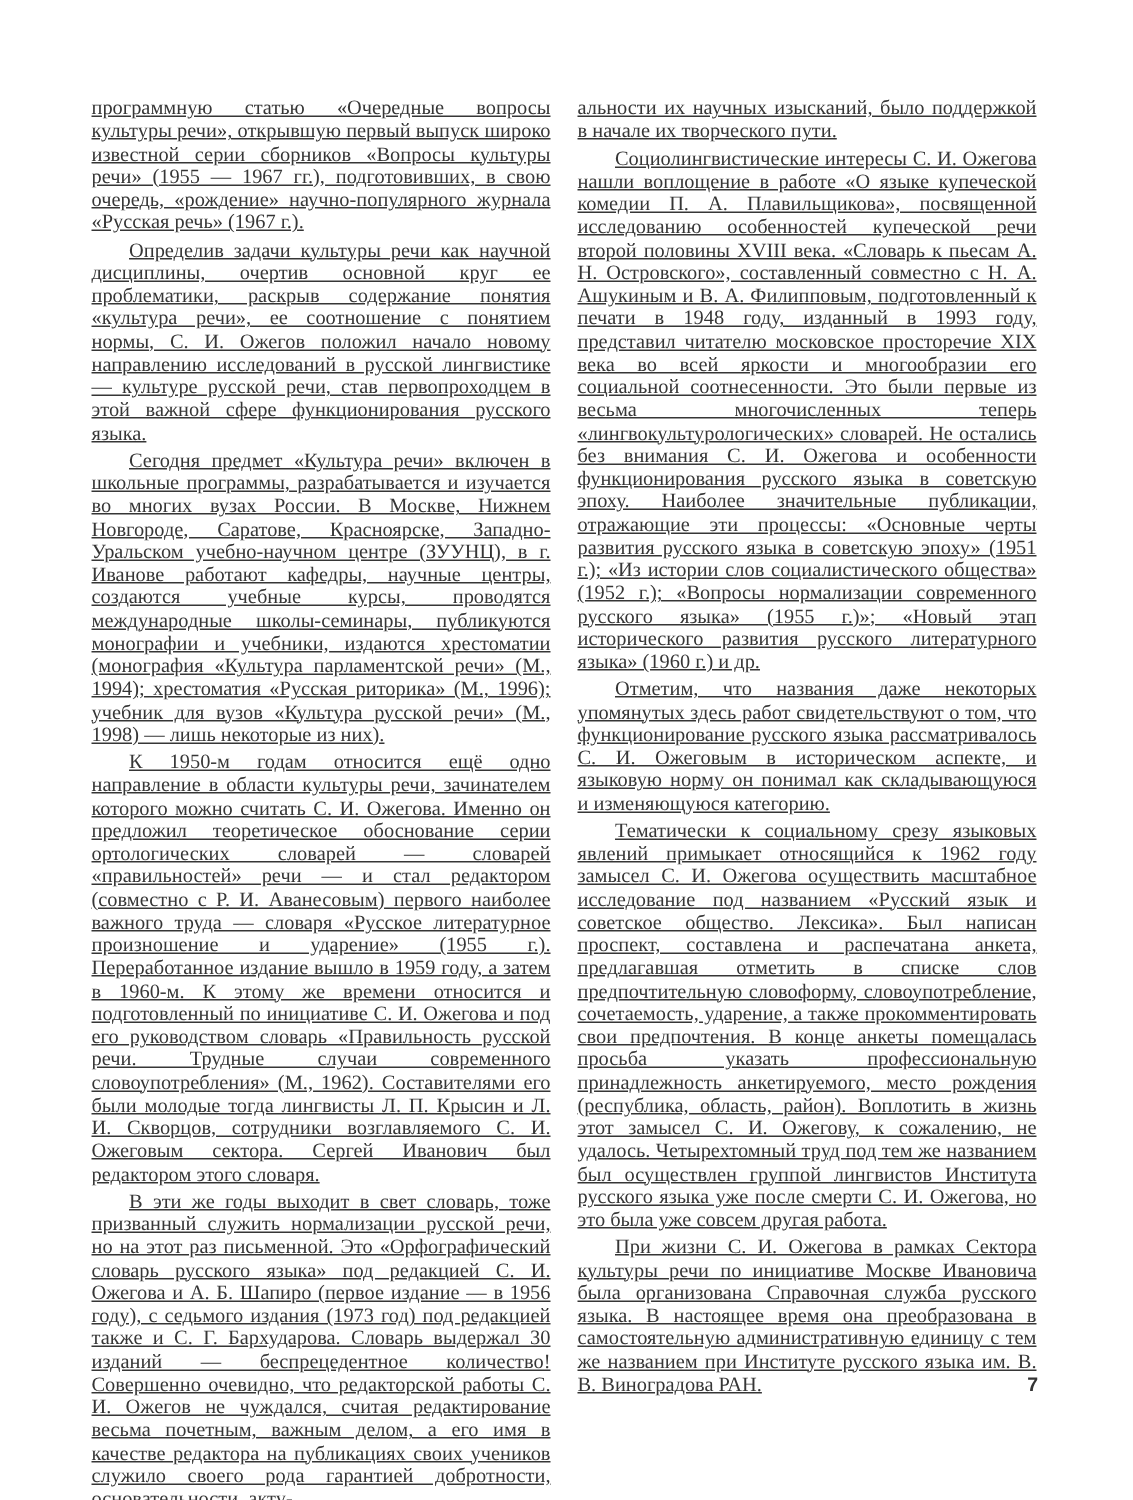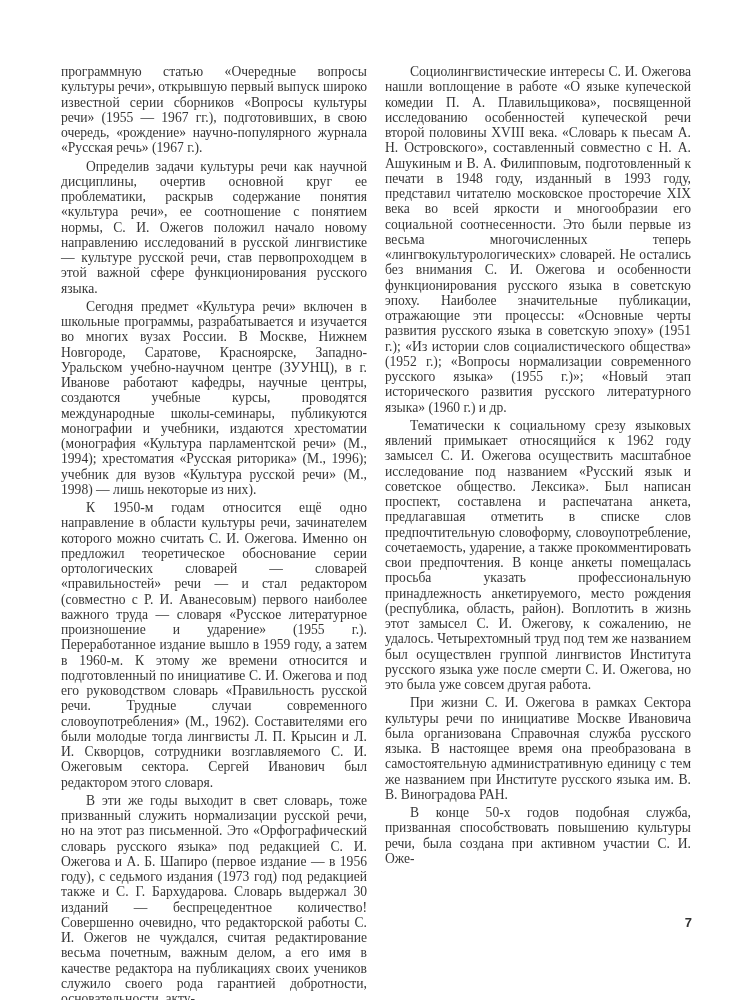--- a/index.html
+++ b/index.html
@@ -8,21 +8,21 @@
     position: absolute; left: 0; top: 0; width: 755px; height: 1000px; background: #ffffff;
   }
   .column {
     position: absolute; top: 64px;
     font-family: "Liberation Serif", "DejaVu Serif", serif;
     font-size: 13.6px; line-height: 15.25px; color: #363636;
     text-align: justify; hyphens: manual;
   }
   .col-left { left: 61px; width: 306px; }
   .col-right { left: 385px; width: 306px; }
-  .column p { margin: 0 0 3px 0; text-indent: 25px; }
+  .column p { margin: 0 0 3px 0; text-indent: 25px; text-decoration: underline; }
   .column p.cont { text-indent: 0; }
   .page-number {
     position: absolute; left: 680px; top: 915px; width: 12px; text-align: right;
     font-family: "Liberation Sans", "DejaVu Sans", sans-serif; font-weight: bold;
     font-size: 13px; color: #333333;
   }
 </style>
 </head>
 <body>
 
@@ -30,21 +30,22 @@
 
   <div class="column col-left">
     <p class="cont">программную статью «Очередные вопросы культуры речи», открывшую первый выпуск широко известной серии сборников «Вопросы культуры речи» (1955 — 1967 гг.), подготовивших, в свою очередь, «рождение» научно-популярного журнала «Русская речь» (1967 г.).</p>
     <p>Определив задачи культуры речи как научной дисциплины, очертив основной круг ее проблематики, раскрыв содержание понятия «культура речи», ее соотношение с понятием нормы, С. И. Ожегов положил начало новому направлению исследований в русской лингвистике — культуре русской речи, став первопроходцем в этой важной сфере функционирования русского языка.</p>
     <p>Сегодня предмет «Культура речи» включен в школьные программы, разрабатывается и изучается во многих вузах России. В Москве, Нижнем Новгороде, Саратове, Красноярске, Западно-Уральском учебно-научном центре (ЗУУНЦ), в г. Иванове работают кафедры, научные центры, создаются учебные курсы, проводятся международные школы-семинары, публикуются монографии и учебники, издаются хрестоматии (монография «Культура парламентской речи» (М., 1994); хрестоматия «Русская риторика» (М., 1996); учебник для вузов «Культура русской речи» (М., 1998) — лишь некоторые из них).</p>
     <p>К 1950-м годам относится ещё одно направление в области культуры речи, зачинателем которого можно считать С. И. Ожегова. Именно он предложил теоретическое обоснование серии ортологических словарей — словарей «правильностей» речи — и стал редактором (совместно с Р. И. Аванесовым) первого наиболее важного труда — словаря «Русское литературное произношение и ударение» (1955 г.). Переработанное издание вышло в 1959 году, а затем в 1960-м. К этому же времени относится и подготовленный по инициативе С. И. Ожегова и под его руководством словарь «Правильность русской речи. Трудные случаи современного словоупотребления» (М., 1962). Составителями его были молодые тогда лингвисты Л. П. Крысин и Л. И. Скворцов, сотрудники возглавляемого С. И. Ожеговым сектора. Сергей Иванович был редактором этого словаря.</p>
     <p>В эти же годы выходит в свет словарь, тоже призванный служить нормализации русской речи, но на этот раз письменной. Это «Орфографический словарь русского языка» под редакцией С. И. Ожегова и А. Б. Шапиро (первое издание — в 1956 году), с седьмого издания (1973 год) под редакцией также и С. Г. Бархударова. Словарь выдержал 30 изданий — беспрецедентное количество! Совершенно очевидно, что редакторской работы С. И. Ожегов не чуждался, считая редактирование весьма почетным, важным делом, а его имя в качестве редактора на публикациях своих учеников служило своего рода гарантией добротности, основательности, акту-</p>
   </div>
 
   <div class="column col-right">
+    <p class="cont">альности их научных изысканий, было поддержкой в начале их творческого пути.</p>
     <p>Социолингвистические интересы С. И. Ожегова нашли воплощение в работе «О языке купеческой комедии П. А. Плавильщикова», посвященной исследованию особенностей купеческой речи второй половины XVIII века. «Словарь к пьесам А. Н. Островского», составленный совместно с Н. А. Ашукиным и В. А. Филипповым, подготовленный к печати в 1948 году, изданный в 1993 году, представил читателю московское просторечие XIX века во всей яркости и многообразии его социальной соотнесенности. Это были первые из весьма многочисленных теперь «лингвокультурологических» словарей. Не остались без внимания С. И. Ожегова и особенности функционирования русского языка в советскую эпоху. Наиболее значительные публикации, отражающие эти процессы: «Основные черты развития русского языка в советскую эпоху» (1951 г.); «Из истории слов социалистического общества» (1952 г.); «Вопросы нормализации современного русского языка» (1955 г.)»; «Новый этап исторического развития русского литературного языка» (1960 г.) и др.</p>
+    <p>Отметим, что названия даже некоторых упомянутых здесь работ свидетельствуют о том, что функционирование русского языка рассматривалось С. И. Ожеговым в историческом аспекте, и языковую норму он понимал как складывающуюся и изменяющуюся категорию.</p>
     <p>Тематически к социальному срезу языковых явлений примыкает относящийся к 1962 году замысел С. И. Ожегова осуществить масштабное исследование под названием «Русский язык и советское общество. Лексика». Был написан проспект, составлена и распечатана анкета, предлагавшая отметить в списке слов предпочтительную словоформу, словоупотребление, сочетаемость, ударение, а также прокомментировать свои предпочтения. В конце анкеты помещалась просьба указать профессиональную принадлежность анкетируемого, место рождения (республика, область, район). Воплотить в жизнь этот замысел С. И. Ожегову, к сожалению, не удалось. Четырехтомный труд под тем же названием был осуществлен группой лингвистов Института русского языка уже после смерти С. И. Ожегова, но это была уже совсем другая работа.</p>
     <p>При жизни С. И. Ожегова в рамках Сектора культуры речи по инициативе Москве Ивановича была организована Справочная служба русского языка. В настоящее время она преобразована в самостоятельную административную единицу с тем же названием при Институте русского языка им. В. В. Виноградова РАН.</p>
-    <p>В конце 50-х годов подобная служба, призванная способствовать повышению культуры речи, была создана при активном участии С. И. Оже-</p>
   </div>
 
   <div class="page-number">7</div>
 
 </div>
 
 </body></html>

